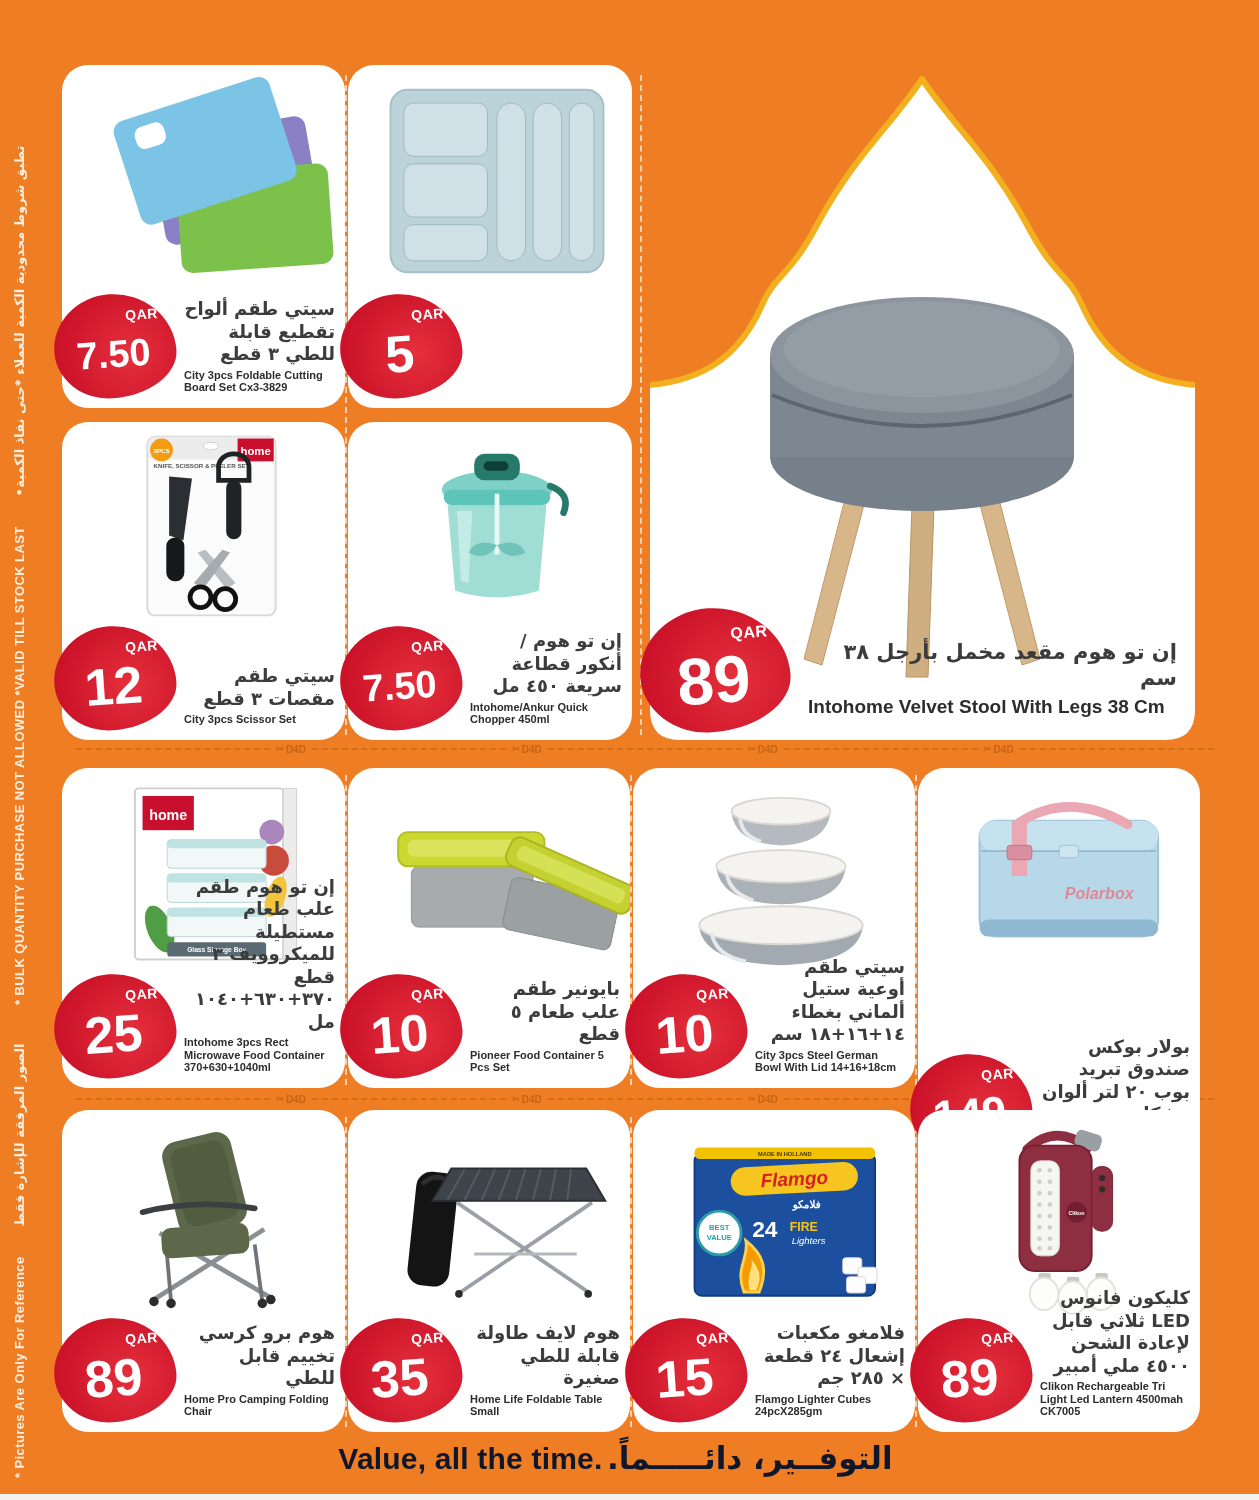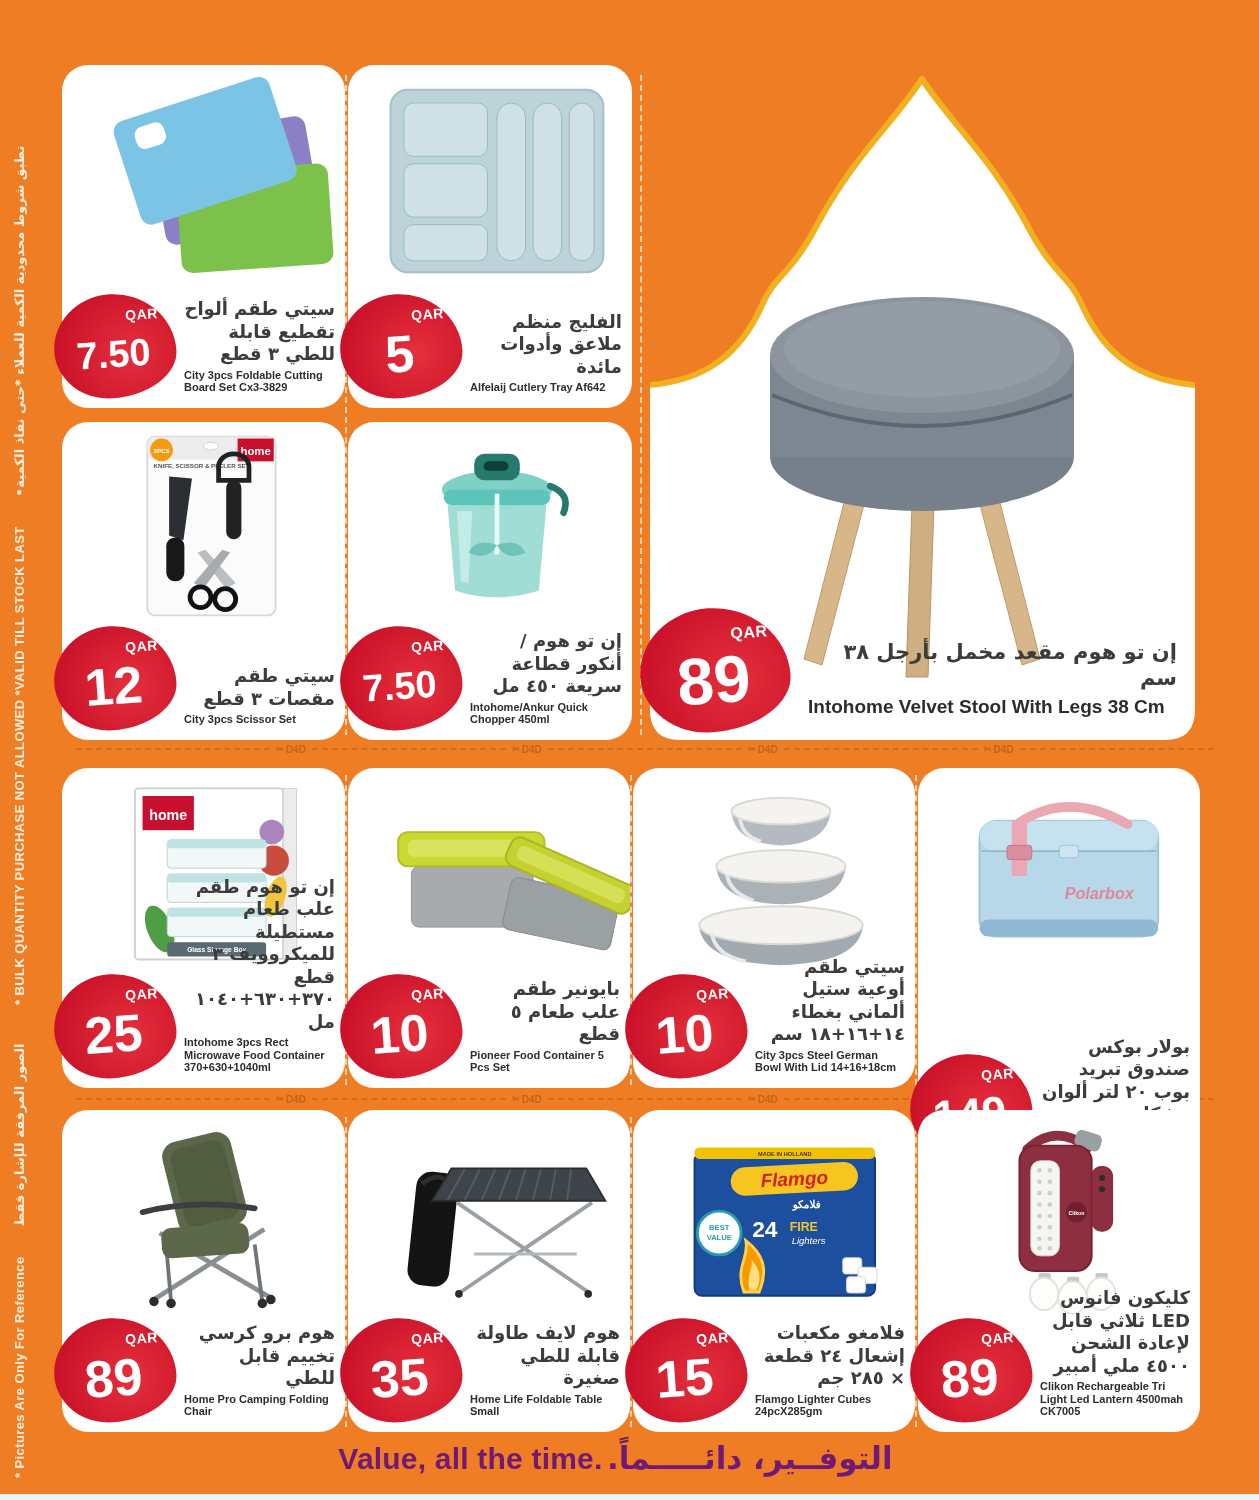--- a/index.html
+++ b/index.html
@@ -58,21 +58,21 @@
     position:absolute;display:flex;align-items:center;height:14px;opacity:.75;
   }
   .cutrow .dash{flex:1;border-top:2px dashed #c96a15;margin:0 6px;}
   .cutrow .mark{
     font-size:10px;font-weight:bold;color:#b85c10;display:flex;align-items:center;gap:2px;
   }
   .cutrow .mark .sc{font-size:9px;}
   .vdash{position:absolute;width:0;border-left:2px dashed rgba(255,255,255,.65);}
   
   .footer{
-    position:absolute;left:0;right:0;bottom:24px;text-align:center;color:#701a75;font-weight:bold;
+    position:absolute;left:0;right:0;bottom:24px;text-align:center;color:#0f172a;font-weight:bold;
   }
   .footer .f-en{font-size:30px;letter-spacing:.2px;}
   .footer .f-ar{font-size:31px;font-family:"DejaVu Sans",sans-serif;margin-right:28px;direction:rtl;unicode-bidi:embed;}
   .bottom-strip{position:absolute;left:0;right:0;bottom:0;height:6px;background:#f2f2f0;}
   svg text{font-family:"Liberation Sans",sans-serif;}
 </style>
 </head>
 <body>
 
 <div id="page">
@@ -174,24 +174,20 @@
         <rect x="44" y="94" width="88" height="56" rx="10" fill="#cfe0e6" stroke="#9db7c0"></rect>
         <rect x="44" y="158" width="88" height="38" rx="10" fill="#cfe0e6" stroke="#9db7c0"></rect>
         <rect x="142" y="30" width="30" height="166" rx="15" fill="#cfe0e6" stroke="#9db7c0"></rect>
         <rect x="180" y="30" width="30" height="166" rx="15" fill="#cfe0e6" stroke="#9db7c0"></rect>
         <rect x="218" y="30" width="26" height="166" rx="13" fill="#cfe0e6" stroke="#9db7c0"></rect>
       </svg>
     </div>
     <div class="badge">
       <span class="qar">QAR</span>
       <span class="price p-big">5</span>
-    </div>
-    <div class="desc">
-      <div class="ar">الفليج منظم ملاعق وأدوات مائدة</div>
-      <div class="en">Alfelaij Cutlery Tray Af642</div>
     </div>
   </div>
 
   <div class="card" style="left:62px;top:422px;width:283px;height:318px;">
     <div class="img" style="height:200px;">
       <svg width="283" height="200" viewBox="0 0 283 200">
         <rect x="75" y="6" width="135" height="188" rx="8" fill="#fbfbfb" stroke="#d8d8d8" stroke-width="2"></rect>
         <rect x="75" y="6" width="135" height="24" rx="8" fill="#ececec"></rect>
         <ellipse cx="142" cy="16" rx="8" ry="4" fill="#ffffff" stroke="#cfcfcf"></ellipse>
         <circle cx="90" cy="20" r="12" fill="#f39c12"></circle>

